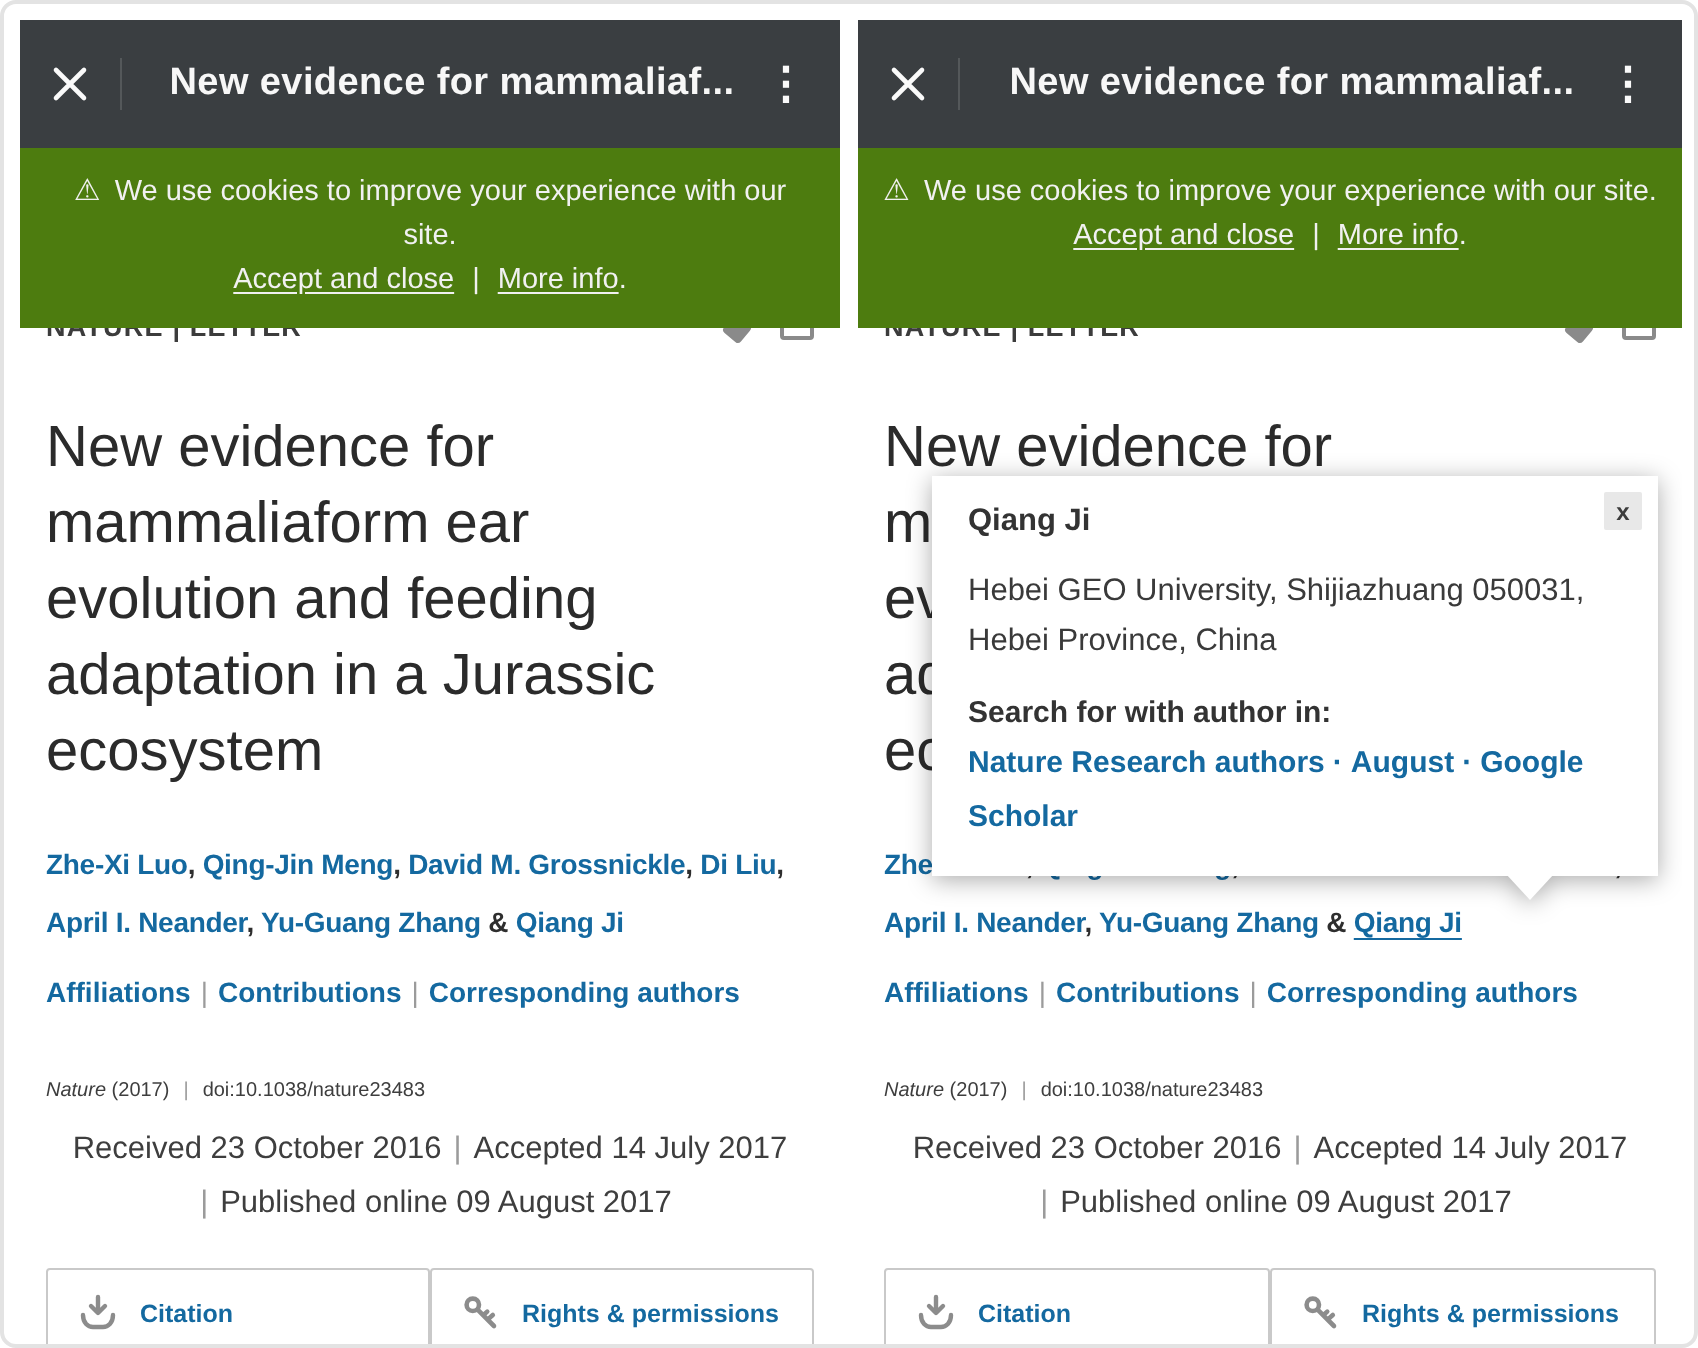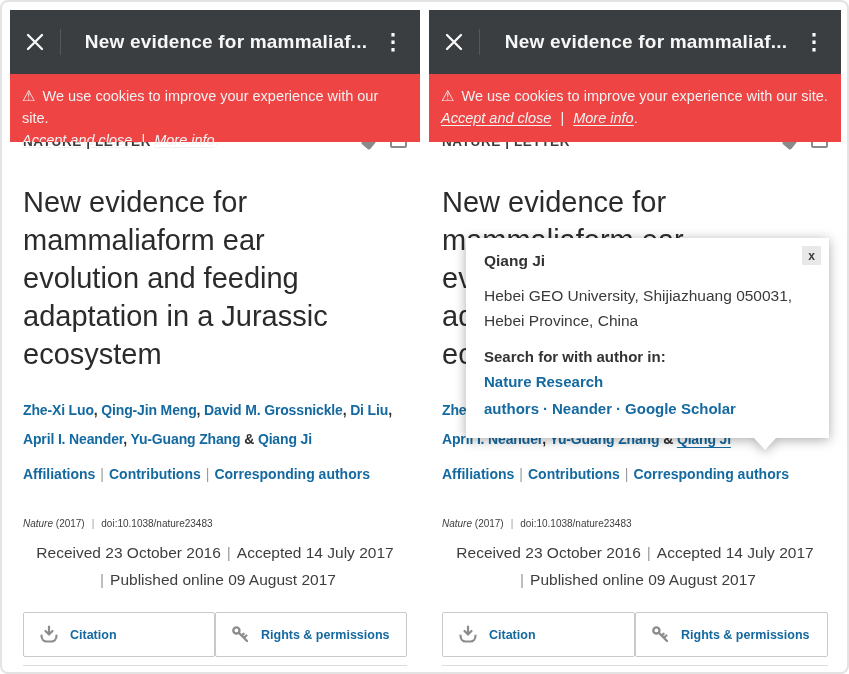--- a/index.html
+++ b/index.html
@@ -11,24 +11,24 @@
 
   
   .appbar{height:64px;background:#3a3e41;display:flex;align-items:center;padding:0 13px;box-sizing:border-box;}
   .appbar .xwrap{width:24px;display:flex;align-items:center;justify-content:center;cursor:pointer;}
   .appbar .sep{width:1px;height:26px;background:#54585a;margin:0 12px 0 13px;}
   .appbar .title{flex:1;color:#f7f7f7;font-size:19px;font-weight:700;letter-spacing:.2px;
                  white-space:nowrap;overflow:hidden;text-align:center;}
   .appbar .dots{color:#fafafa;font-size:22px;font-weight:700;line-height:1;padding:0 3px;cursor:pointer;}
 
   
-  .cookie{height:68px;box-sizing:border-box;background:#ef4444;color:#f1f1f1;text-align:left;
+  .cookie{height:90px;box-sizing:border-box;background:#4d7c0f;color:#f1f1f1;text-align:center;
           font-size:14.5px;line-height:22px;padding:11px 12px 12px;}
   .cookie .warn{margin-right:7px;font-size:15px;position:relative;top:0;}
-  .cookie .lnk{color:#f1f1f1;text-decoration:underline;text-underline-offset:2px;cursor:pointer;font-style:italic;}
+  .cookie .lnk{color:#f1f1f1;text-decoration:underline;text-underline-offset:2px;cursor:pointer;}
   .cookie .pipe{margin:0 9px;}
 
   
   .masthead{height:14px;overflow:hidden;padding:0 13px;}
   .masthead .inner{margin-top:-9px;display:flex;justify-content:space-between;align-items:center;
                    font-size:13.5px;font-weight:700;color:#3c3c3c;letter-spacing:.6px;line-height:18px;}
   .micons{display:flex;gap:16px;align-items:flex-end;}
   .mi-share{width:11px;height:11px;background:#8a8a8a;border-radius:2px;transform:rotate(40deg);}
   .mi-print{width:17px;height:12px;border:2px solid #8a8a8a;border-radius:2px;background:#fff;box-sizing:border-box;}
 
@@ -217,20 +217,20 @@
     </div>
     <div class="footline"></div>
 
     <div class="popup">
       <div class="pbox">
         <div class="pclose">x</div>
         <div class="ptitle">Qiang Ji</div>
         <div class="paddr">Hebei GEO University, Shijiazhuang 050031, Hebei Province, China</div>
         <div class="psearch">Search for with author in:</div>
         <div class="plinks">
-          <span class="lnk">Nature Research authors</span><span class="dot">·</span><span class="lnk">Neander</span><span class="dot">·</span><span class="lnk">Google Scholar</span>
+          <span class="lnk">Nature Research authors</span><span class="dot">·</span><span class="lnk">August</span><span class="dot">·</span><span class="lnk">Google Scholar</span>
         </div>
       </div>
       <div class="ptail"></div>
     </div>
   </div>
 
 </div>
 
 </body></html>

